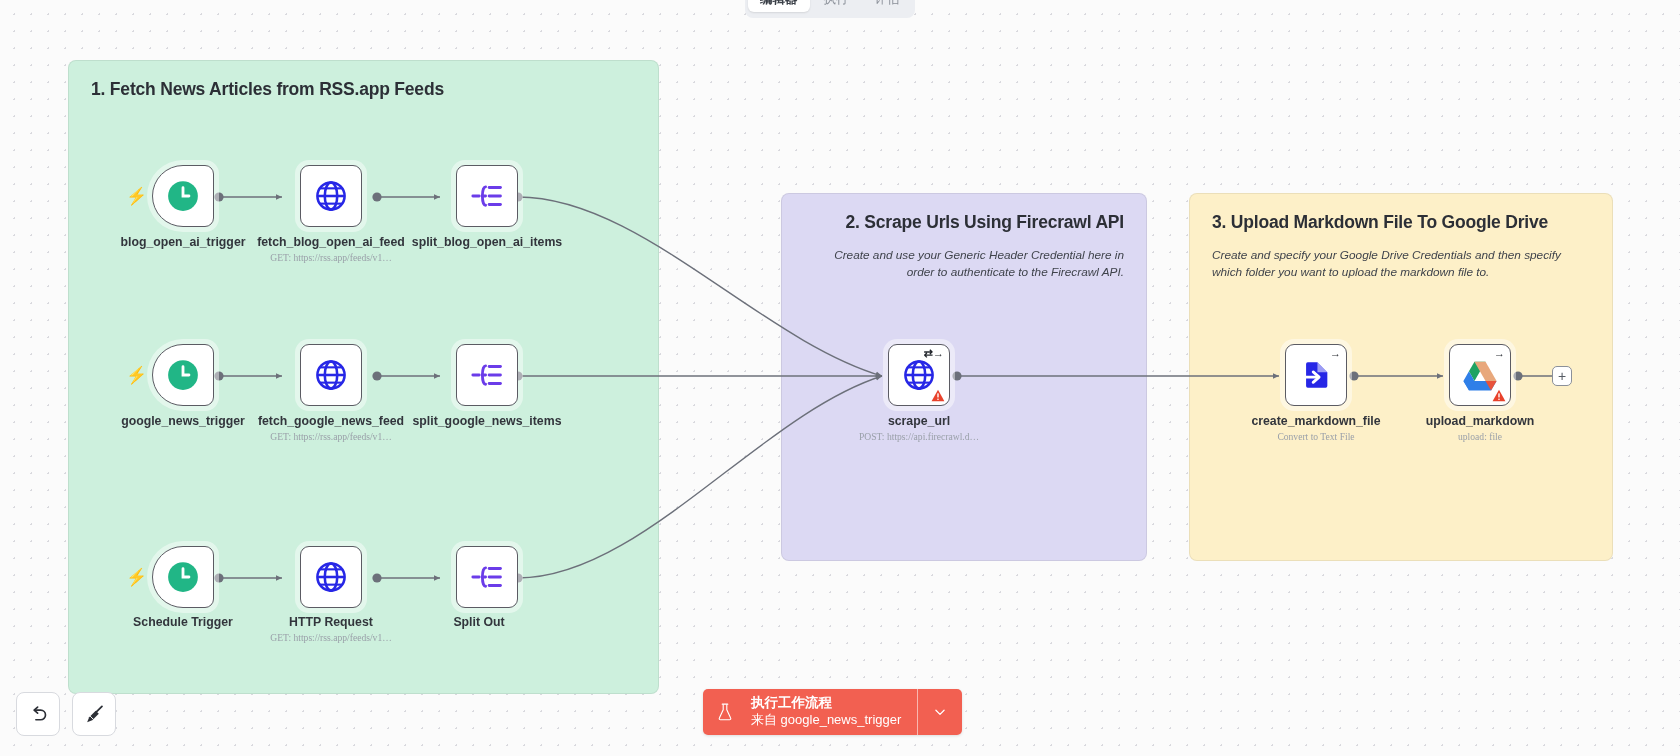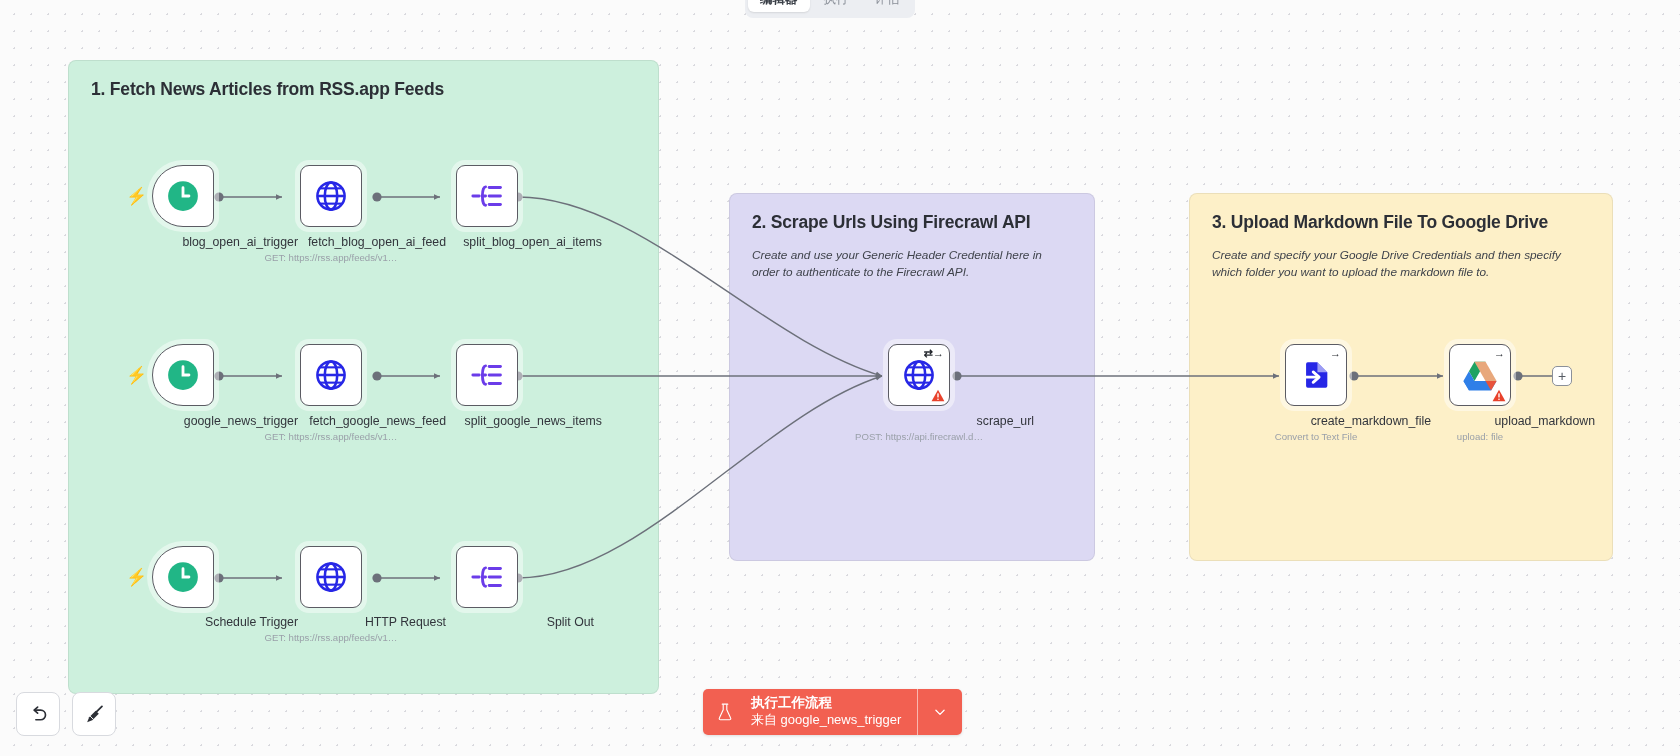--- a/index.html
+++ b/index.html
@@ -64,21 +64,21 @@
   }
   .sticky p {
     font-size: 11.8px;
     line-height: 1.45;
     color: #3f434b;
     max-width: 400px;
     font-style: italic;
   }
   #sticky-1 { left: 68px;   top: 60px;  width: 591px; height: 634px; background:#cdf0dd; }
   #sticky-1 h2 { margin-bottom: 0; }
-  #sticky-2 { left: 729px;  top: 193px; width: 366px; height: 368px; background:#dcd9f3; }
+  #sticky-2 { left: 781px;  top: 193px; width: 366px; height: 368px; background:#dcd9f3;text-align:right; }
   #sticky-3 { left: 1189px; top: 193px; width: 424px; height: 368px; background:#fdf0c8; }
   #sticky-3 p { max-width: 400px; }
 
   
   #wires { position: absolute; left:0; top:0; width:1680px; height:756px; pointer-events:none; }
 
   
   .node {
     position: absolute;
     width: 62px; height: 62px;
@@ -90,35 +90,36 @@
     justify-content: center;
     box-shadow: 0 0 0 5px rgba(255,255,255,.45);
     z-index: 10;
   }
   .node.trigger { border-radius: 31px 9px 9px 31px; }
   .node .glyph { width: 34px; height: 34px; display:block; }
 
   .node-label {
     position: absolute;
     width: 230px;
-    text-align: right;
+    text-align: center;
     font-size: 12.3px;
-    font-weight: 400;
+    font-weight: 700;
     color: #32353c;
     z-index: 11;
     white-space: nowrap;
   }
   .node-sub {
     position: absolute;
     width: 230px;
     text-align: center;
     font-size: 9.6px;
     color: #9aa0a9;
     z-index: 11;
     white-space: nowrap;
+    font-family: Liberation Serif, serif;
   }
 
   .bolt {
     position: absolute;
     font-size: 17px;
     color: #ff6d5a;
     z-index: 12;
     line-height: 1;
   }
   .warn {

